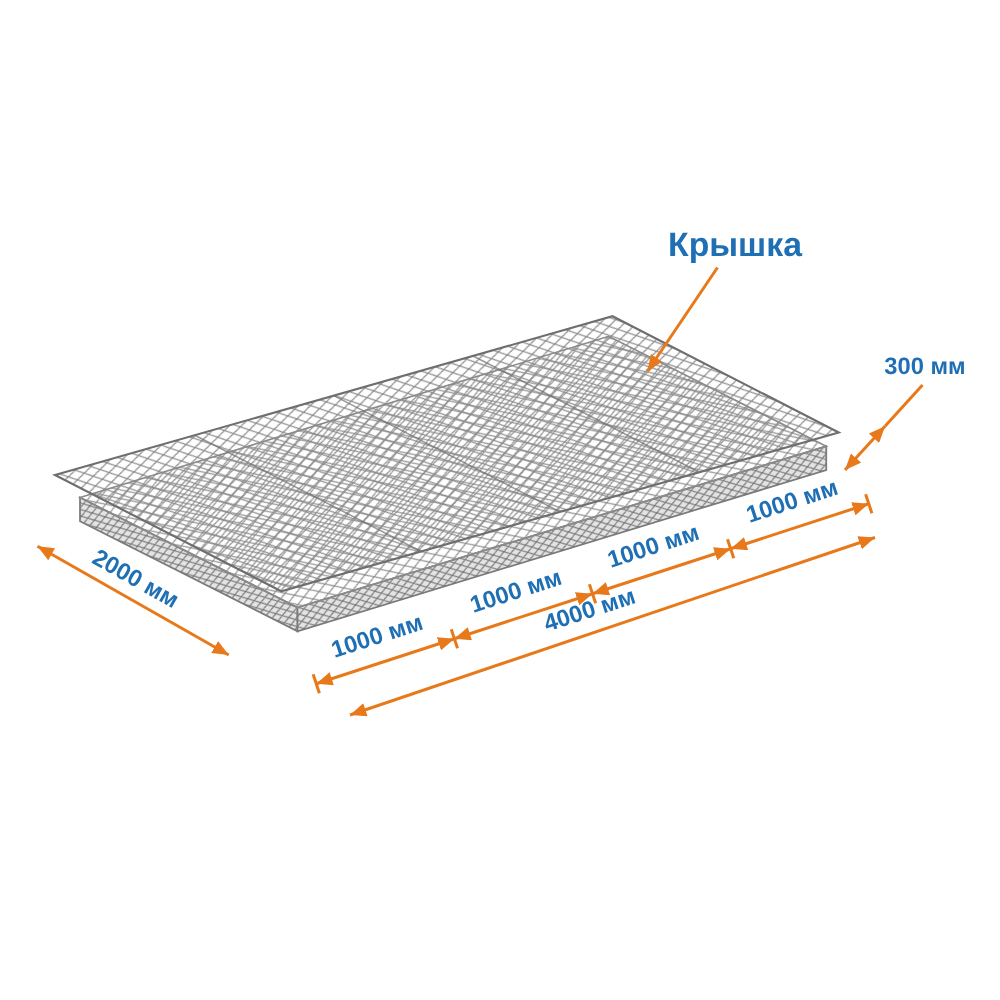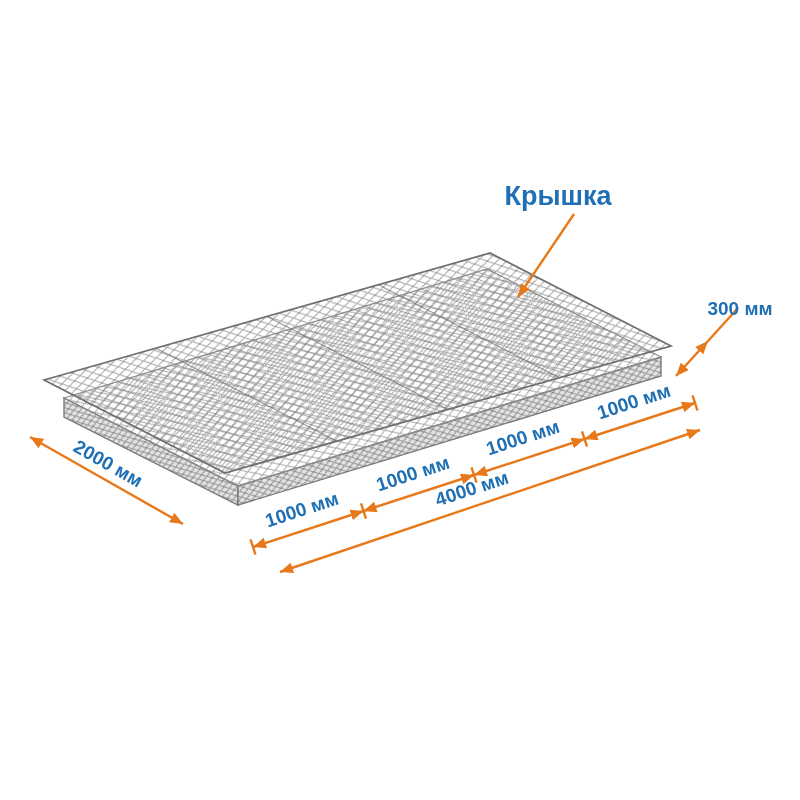--- a/index.html
+++ b/index.html
@@ -77,23 +77,23 @@
 
       <line x1="280" y1="572" x2="700" y2="430" marker-start="url(#ahStart)" marker-end="url(#ahEnd)"></line>
 
       <path d="M738,308 L708,341"></path>
       <line x1="708" y1="341" x2="676" y2="376" marker-start="url(#ahStart)" marker-end="url(#ahEnd)"></line>
 
       <line x1="574" y1="214" x2="518" y2="297" marker-end="url(#ahEnd)"></line>
     </g>
   </svg>
 
-  <div class="lbl cover-lbl" style="left:558px;top:196px;">Крышка</div>
+  <div class="lbl cover-lbl" style="left:588px;top:196px;">Крышка</div>
 
-  <div class="lbl dim-lbl" style="left:740px;top:294px;margin-top:15px;">300 мм</div>
+  <div class="lbl dim-lbl" style="left:740px;top:294px;">300 мм</div>
 
   <div class="lbl dim-lbl rot30" style="left:108px;top:464px;">2000 мм</div>
 
   <div class="lbl dim-lbl rotm18" style="left:302px;top:510px;">1000 мм</div>
 
   <div class="lbl dim-lbl rotm18" style="left:413px;top:474px;">1000 мм</div>
 
   <div class="lbl dim-lbl rotm18" style="left:523px;top:438px;">1000 мм</div>
 
   <div class="lbl dim-lbl rotm18" style="left:634px;top:402px;">1000 мм</div>

